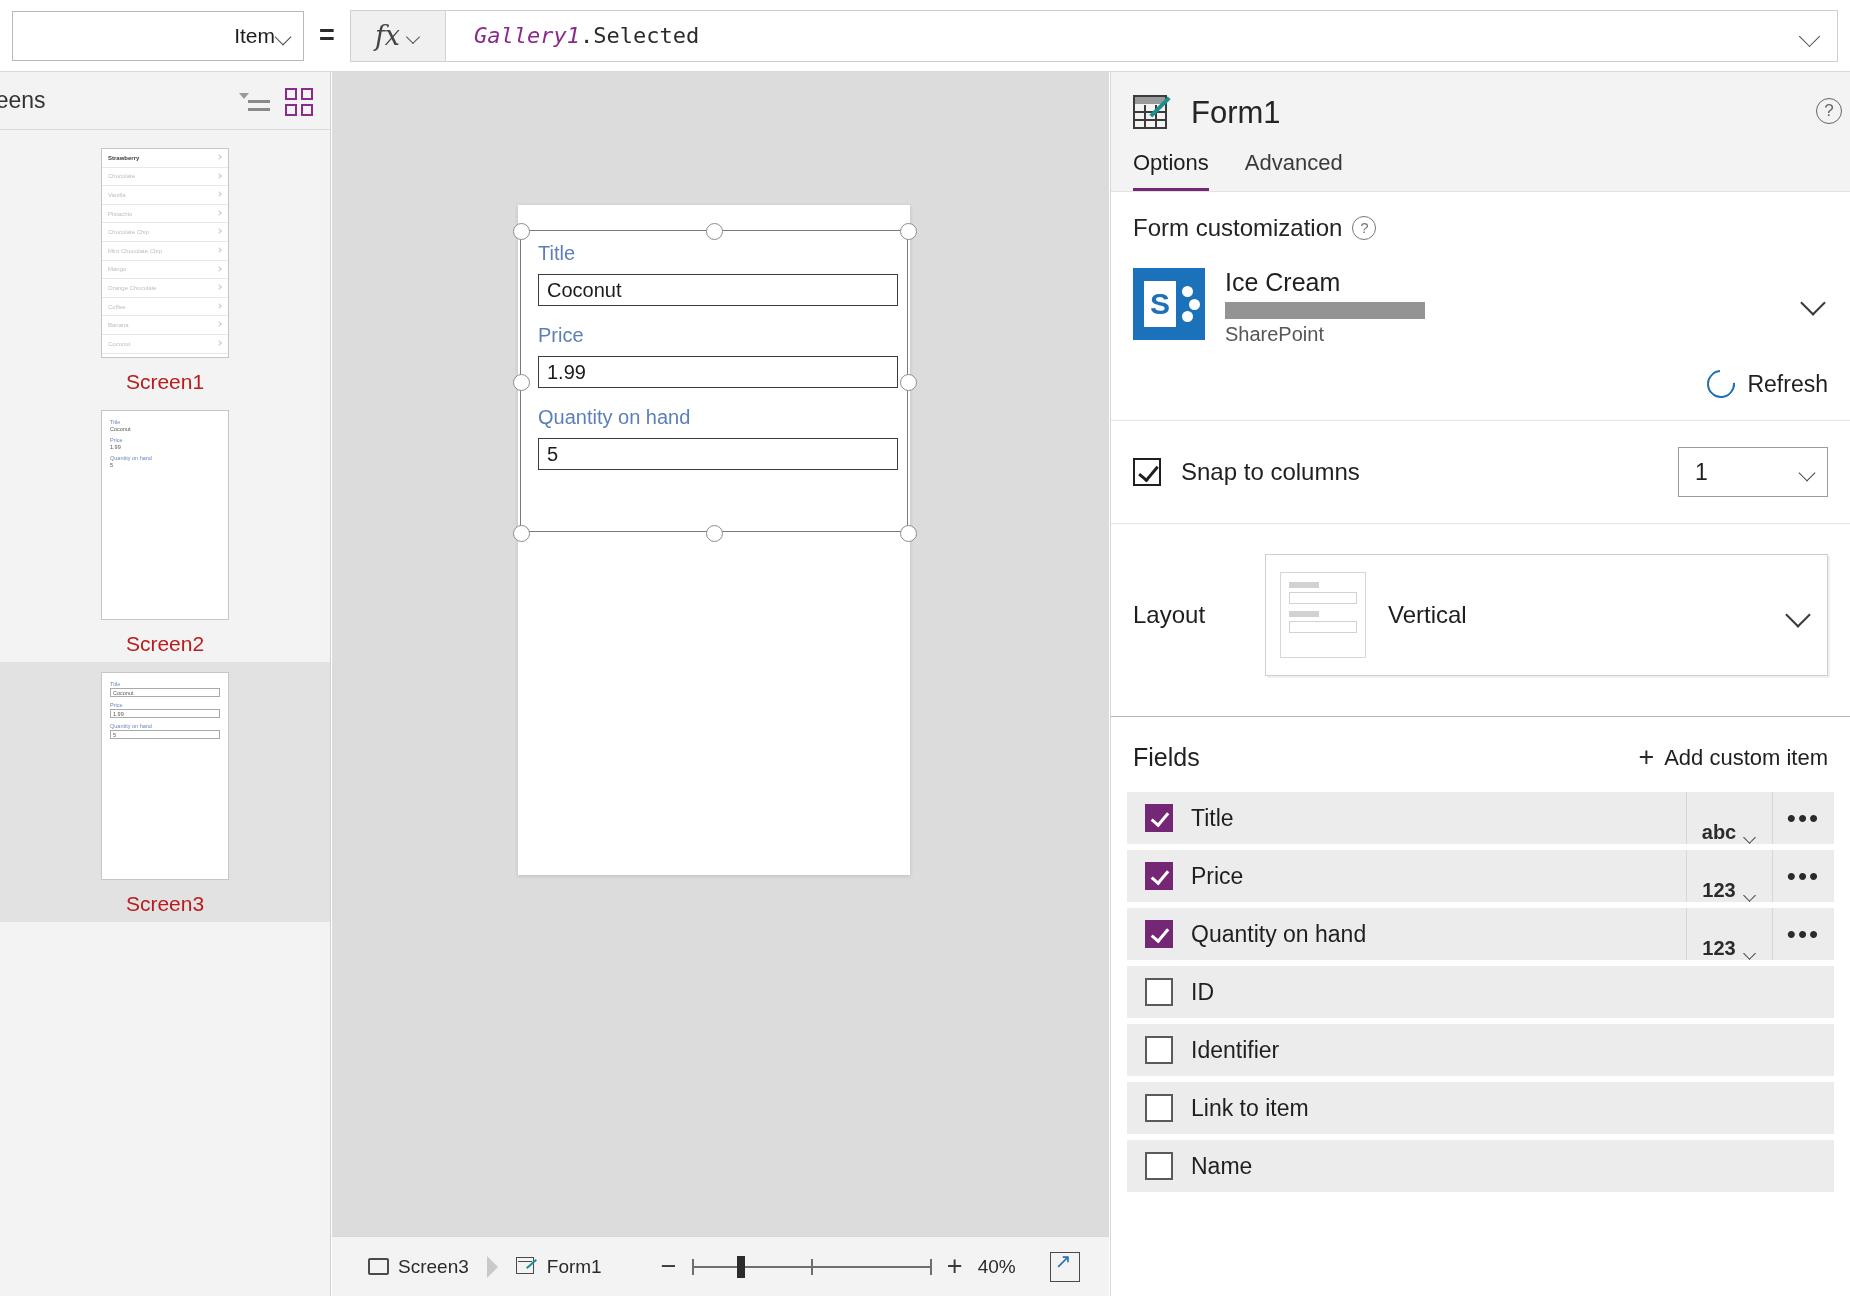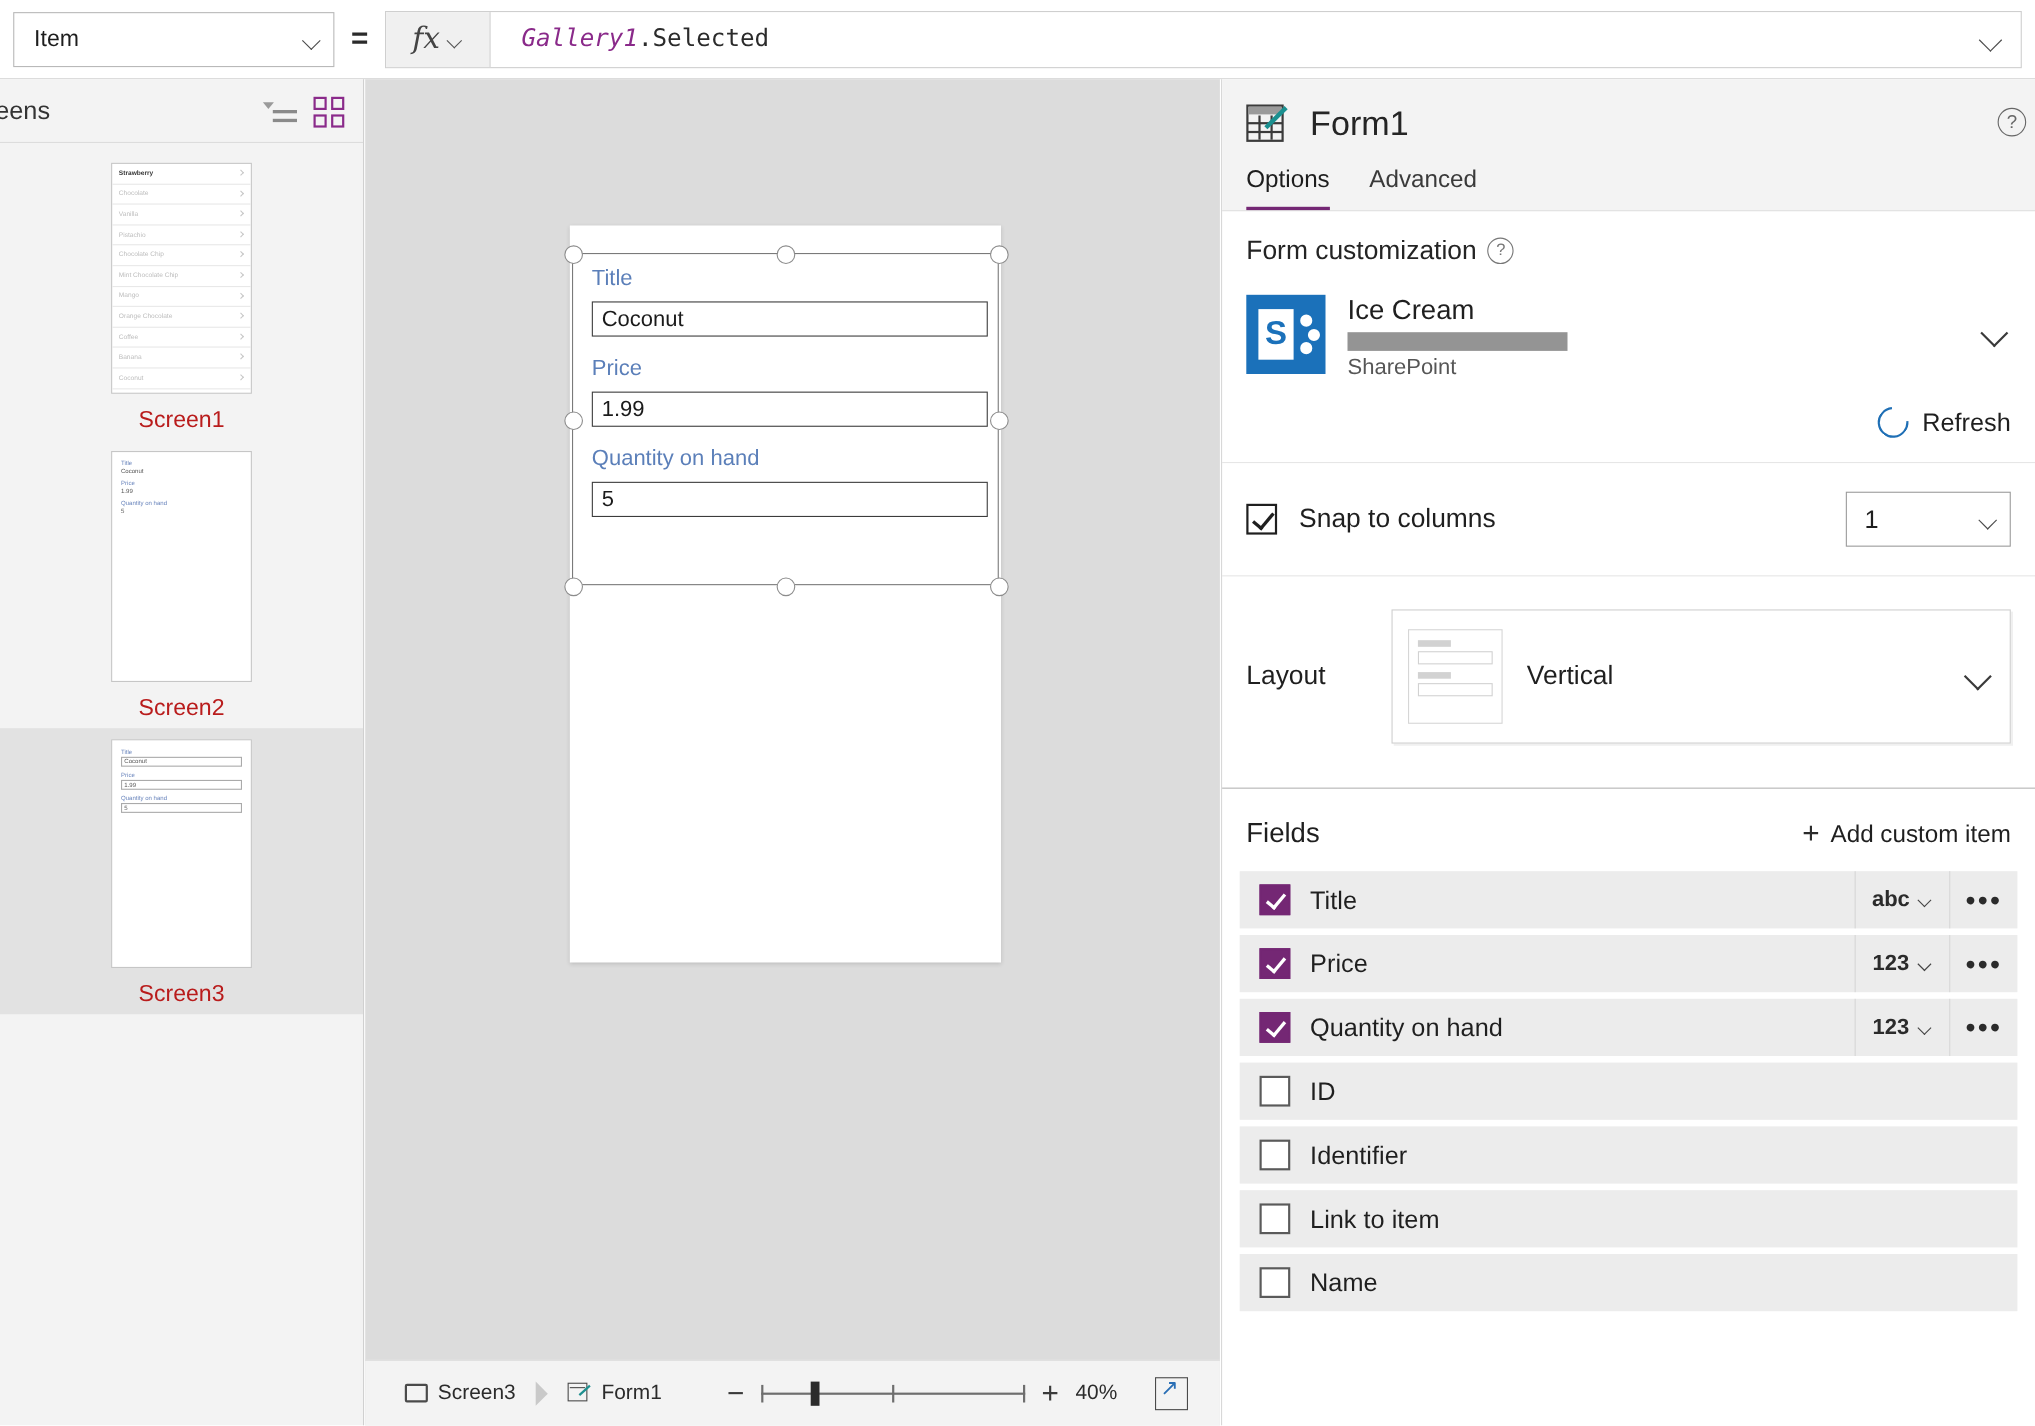--- a/index.html
+++ b/index.html
@@ -14,21 +14,21 @@
   
   .formula-row {
     position: absolute; left: 0; top: 0; width: 1850px; height: 72px;
     background: #ffffff; border-bottom: 1px solid #d9d9d9;
     display: flex; align-items: center;
   }
   .prop-select {
     margin-left: 12px; width: 292px; height: 50px;
     border: 1px solid #b9b9b9; background: #fff;
     display: flex; align-items: center; padding: 0 10px 0 18px;
-    font-size: 21px; color: #1e1e1e;
+    font-size: 21px; color: #1e1e1e; text-align: right;
   }
   .prop-select .lbl { flex: 1; }
   .chev { width: 18px; height: 18px; position: relative; flex: none; }
   .chev::before {
     content: ""; position: absolute; left: 2px; top: 4px;
     width: 11px; height: 11px;
     border-right: 1.6px solid #4a4a4a; border-bottom: 1.6px solid #4a4a4a;
     transform: rotate(45deg);
   }
   .equals {
@@ -381,21 +381,21 @@
   .field-cb.on { background: #742774; border-color: #742774; }
   .field-cb.on::after {
     content: ""; position: absolute; left: 8px; top: 3px;
     width: 7px; height: 14px;
     border-right: 3px solid #fff; border-bottom: 3px solid #fff;
     transform: rotate(40deg);
   }
   .field-name { flex: 1; font-size: 23px; color: #1f1f1f; }
   .field-type {
     width: 86px; border-left: 1px solid #d6d6d6; height: 100%;
-    display: flex; align-items: center; justify-content: center; gap: 8px;
+    display: flex; align-items: flex-end; justify-content: center; gap: 8px;
     font-size: 20px; color: #2b2b2b; font-weight: bold;
   }
   .field-more {
     width: 62px; border-left: 1px solid #d6d6d6; height: 100%;
     display: flex; align-items: center; justify-content: center;
     font-size: 26px; color: #2b2b2b; letter-spacing: 2px;
   }
   .chev-tiny { width: 13px; height: 13px; position: relative; }
   .chev-tiny::before {
     content: ""; position: absolute; left: 1px; top: 2px;

